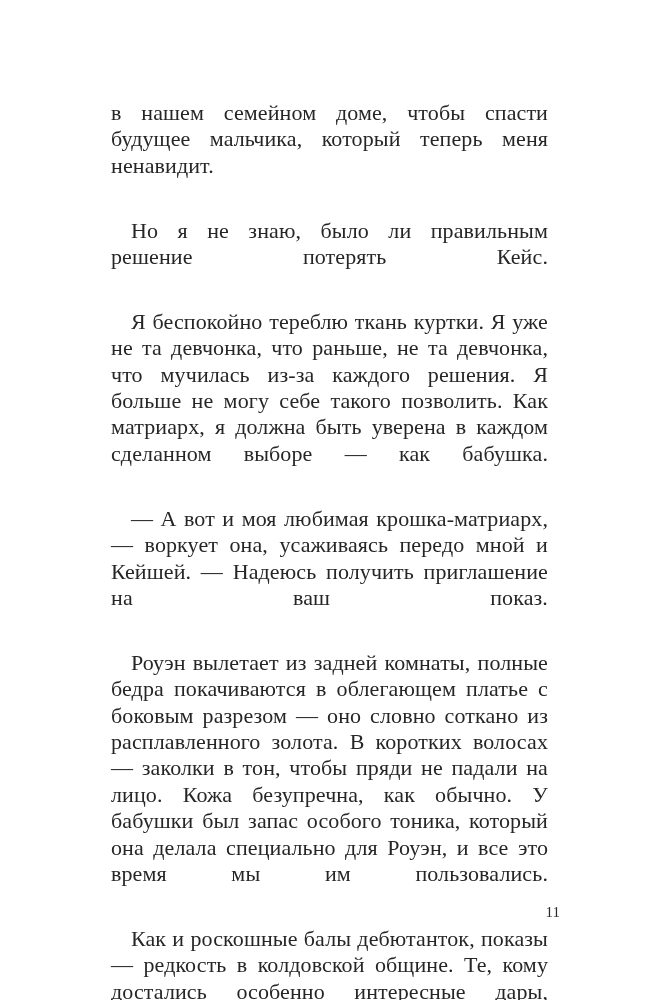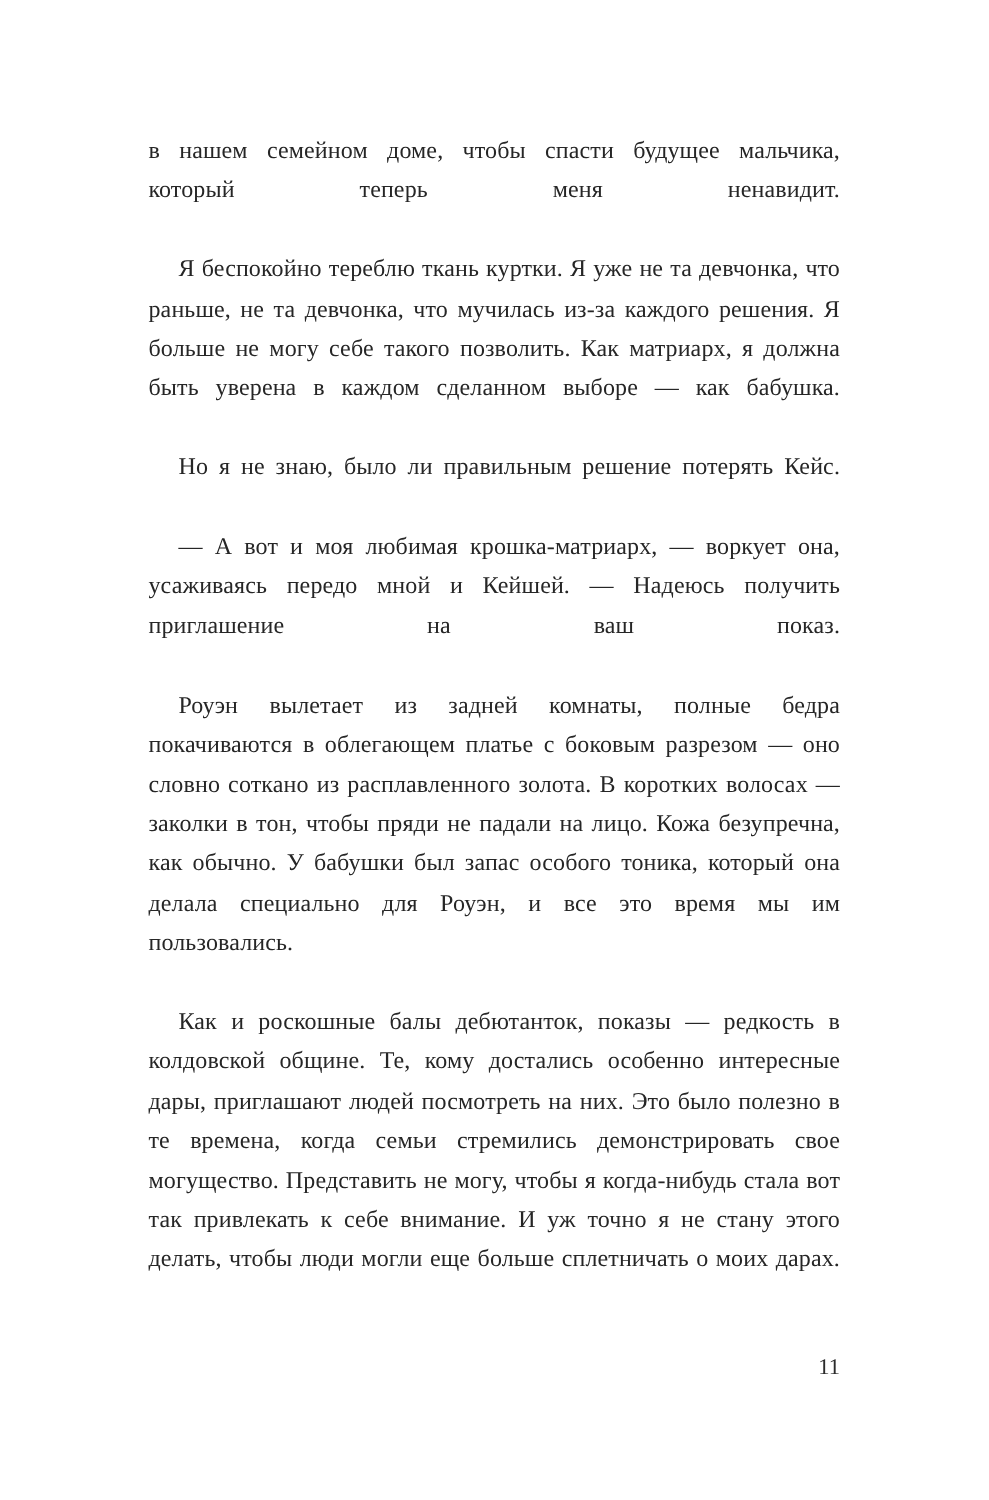--- a/index.html
+++ b/index.html
@@ -26,23 +26,23 @@
   }
 
   .text-block {
     position: absolute;
     left: 99px;
     top: 88px;
     width: 461px;
   }
 
   p.para {
-    margin: 0;
+    margin: 12px;
     padding: 0;
-    font-size: 16px;
+    font-size: 22px;
     line-height: 26.4px;
     text-align: justify;
     text-justify: inter-word;
     text-indent: 20px;
     hyphens: manual;
     -webkit-hyphens: manual;
     word-spacing: 0.02em;
     letter-spacing: 0.005em;
   }
 
@@ -69,22 +69,22 @@
     font-family: "Liberation Serif", "DejaVu Serif", serif;
   }
 </style>
 </head>
 <body>
 
 <div class="page">
 
   <div class="text-block">
     <p class="para no-indent">в нашем семейном доме, чтобы спасти будущее мальчика, который теперь меня ненавидит.</p>
+    <p class="para">Но я не знаю, было ли правильным решение потерять Кейс.</p>
     <p class="para">Я беспокойно тереблю ткань куртки. Я уже не та девчонка, что раньше, не та девчонка, что мучилась из-за каждого решения. Я больше не могу себе такого позволить. Как матриарх, я должна быть уверена в каждом сделанном выборе — как бабушка.</p>
-    <p class="para">Но я не знаю, было ли правильным решение потерять Кейс.</p>
     <p class="para">— А вот и моя любимая крошка-матриарх, — воркует она, усаживаясь передо мной и Кейшей. — Надеюсь получить приглашение на ваш показ.</p>
     <p class="para">Роуэн вылетает из задней комнаты, полные бедра покачиваются в облегающем платье с боковым разрезом — оно словно соткано из расплавленного золота. В коротких волосах — заколки в тон, чтобы пряди не падали на лицо. Кожа безупречна, как обычно. У бабушки был запас особого тоника, который она делала специально для Роуэн, и все это время мы им пользовались.</p>
     <p class="para">Как и роскошные балы дебютанток, показы — редкость в колдовской общине. Те, кому достались особенно интересные дары, приглашают людей посмотреть на них. Это было полезно в те времена, когда семьи стремились демонстрировать свое могущество. Представить не могу, чтобы я когда-нибудь стала вот так привлекать к себе внимание. И уж точно я не стану этого делать, чтобы люди могли еще больше сплетничать о моих дарах.</p>
   </div>
 
   <div class="page-number">11</div>
 
 </div>
 
 </body></html>

